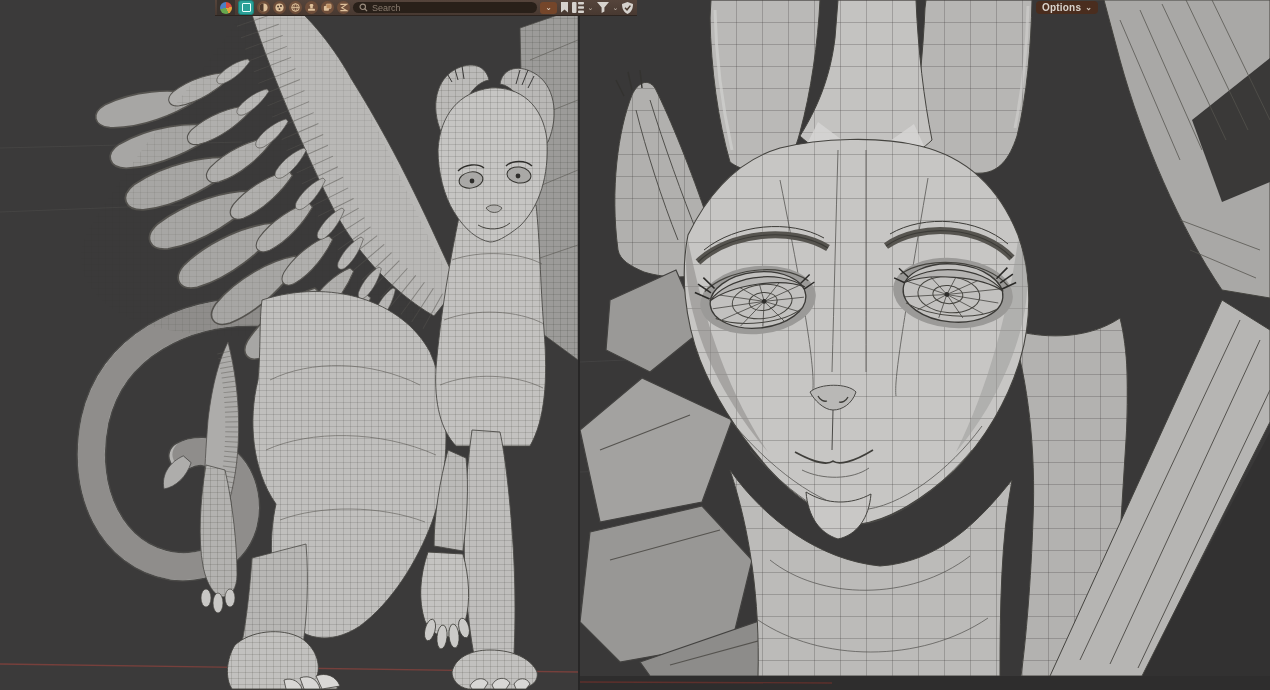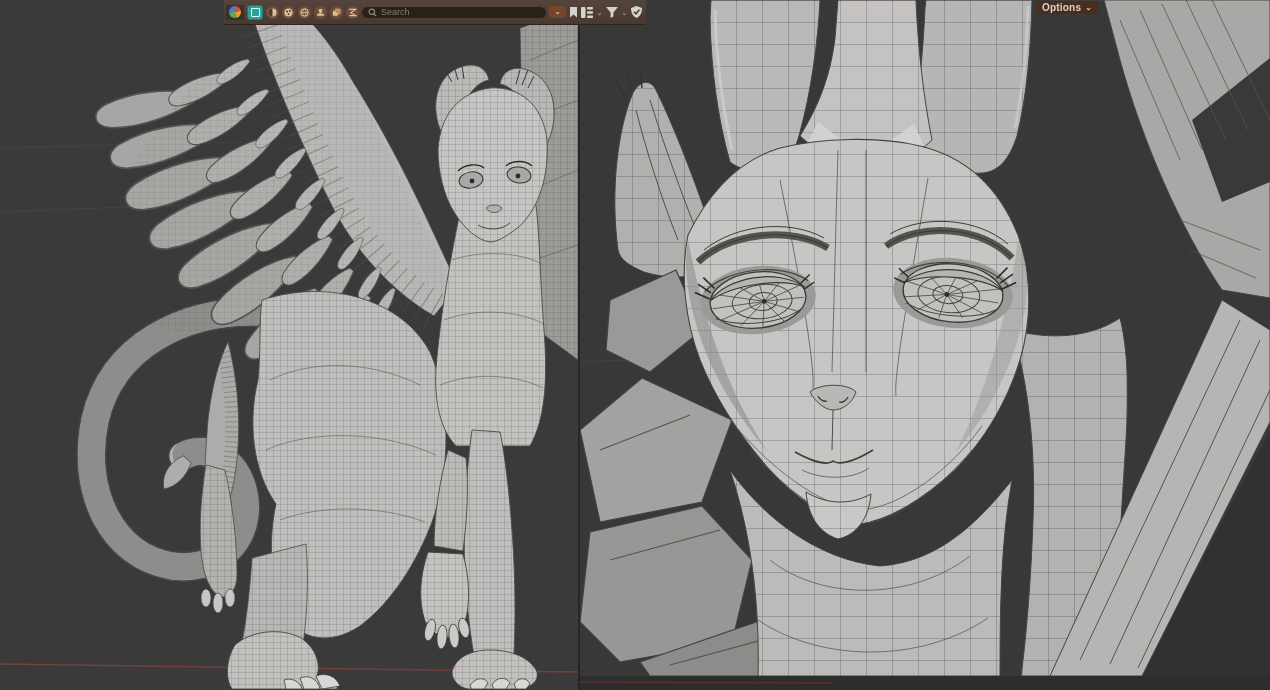--- a/index.html
+++ b/index.html
@@ -3,21 +3,21 @@
 <meta charset="utf-8">
 <style>
   html,body{margin:0;padding:0;background:#222;}
   .stage{position:relative;width:1270px;height:690px;overflow:hidden;
          background:#3b3a3a;font-family:"Liberation Sans",sans-serif;}
   .viewport{position:absolute;top:0;height:690px;}
   #vp-left{left:0;width:578px;}
   #vp-right{left:580px;width:690px;}
   .vp-divider{position:absolute;left:578px;top:0;width:2px;height:690px;background:#272626;}
   
-  .topbar{position:absolute;left:224px;top:0;width:422px;height:25px;
+  .topbar{position:absolute;left:215px;top:0;width:422px;height:16px;
           background:linear-gradient(#55443b,#483931);border-bottom:1px solid #2d241f;
           display:flex;align-items:center;gap:3px;padding:0 4px 0 2px;box-sizing:border-box;z-index:5;}
   .logo-chip{width:18px;height:15px;background:#39322d;display:flex;align-items:center;justify-content:center;}
   .logo{width:12px;height:12px;border-radius:50%;
         background:conic-gradient(#d94b3f 0 22%, #e0a33e 22% 42%, #67a84e 42% 72%, #4a7fc4 72% 100%);}
   .tealtool{width:14px;height:13px;border-radius:3px;background:#2aa198;border:1px solid #1d7d76;
             display:flex;align-items:center;justify-content:center;}
   .tealtool .inner{width:7px;height:7px;border:1.4px solid #eafffd;border-radius:1px;}
   .miniicon{width:13px;height:13px;border-radius:50%;background:#6f4e3a;
             display:flex;align-items:center;justify-content:center;flex:0 0 auto;}

